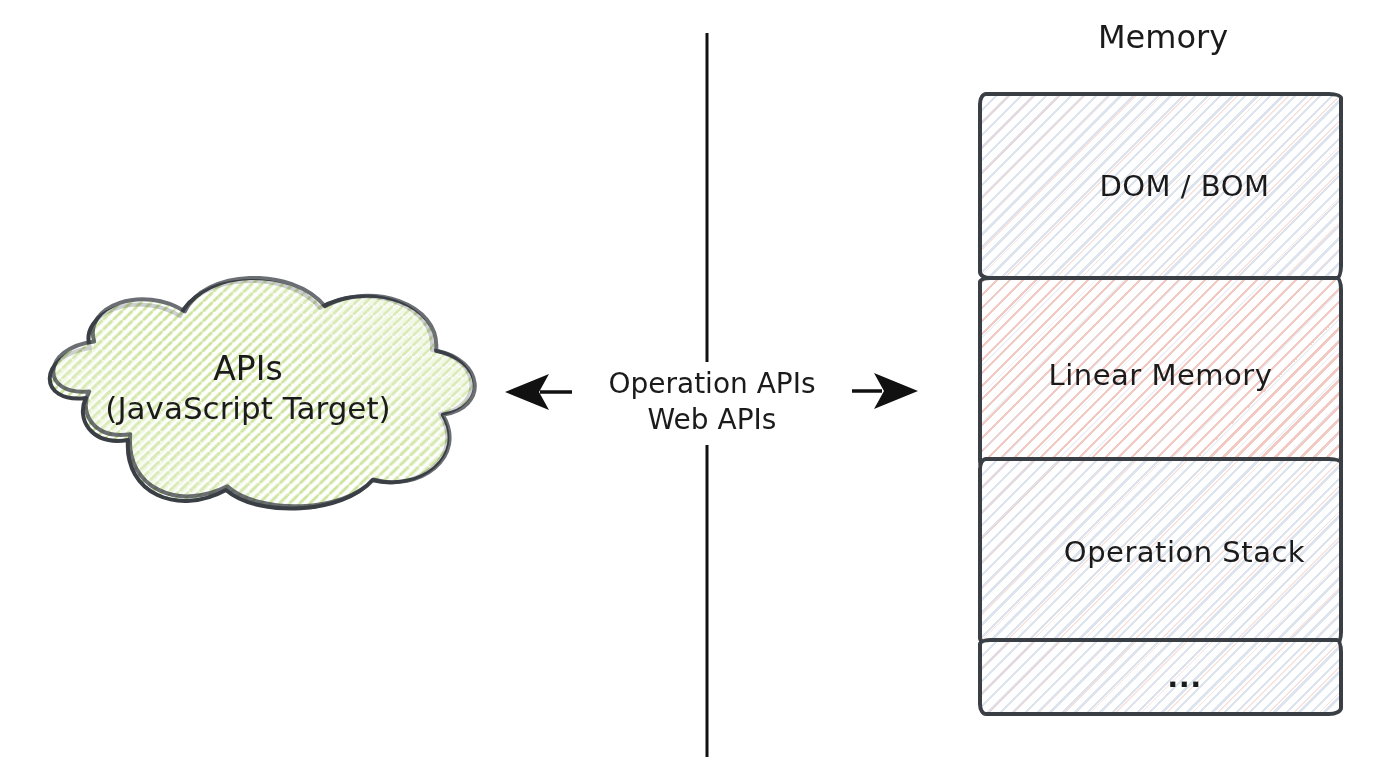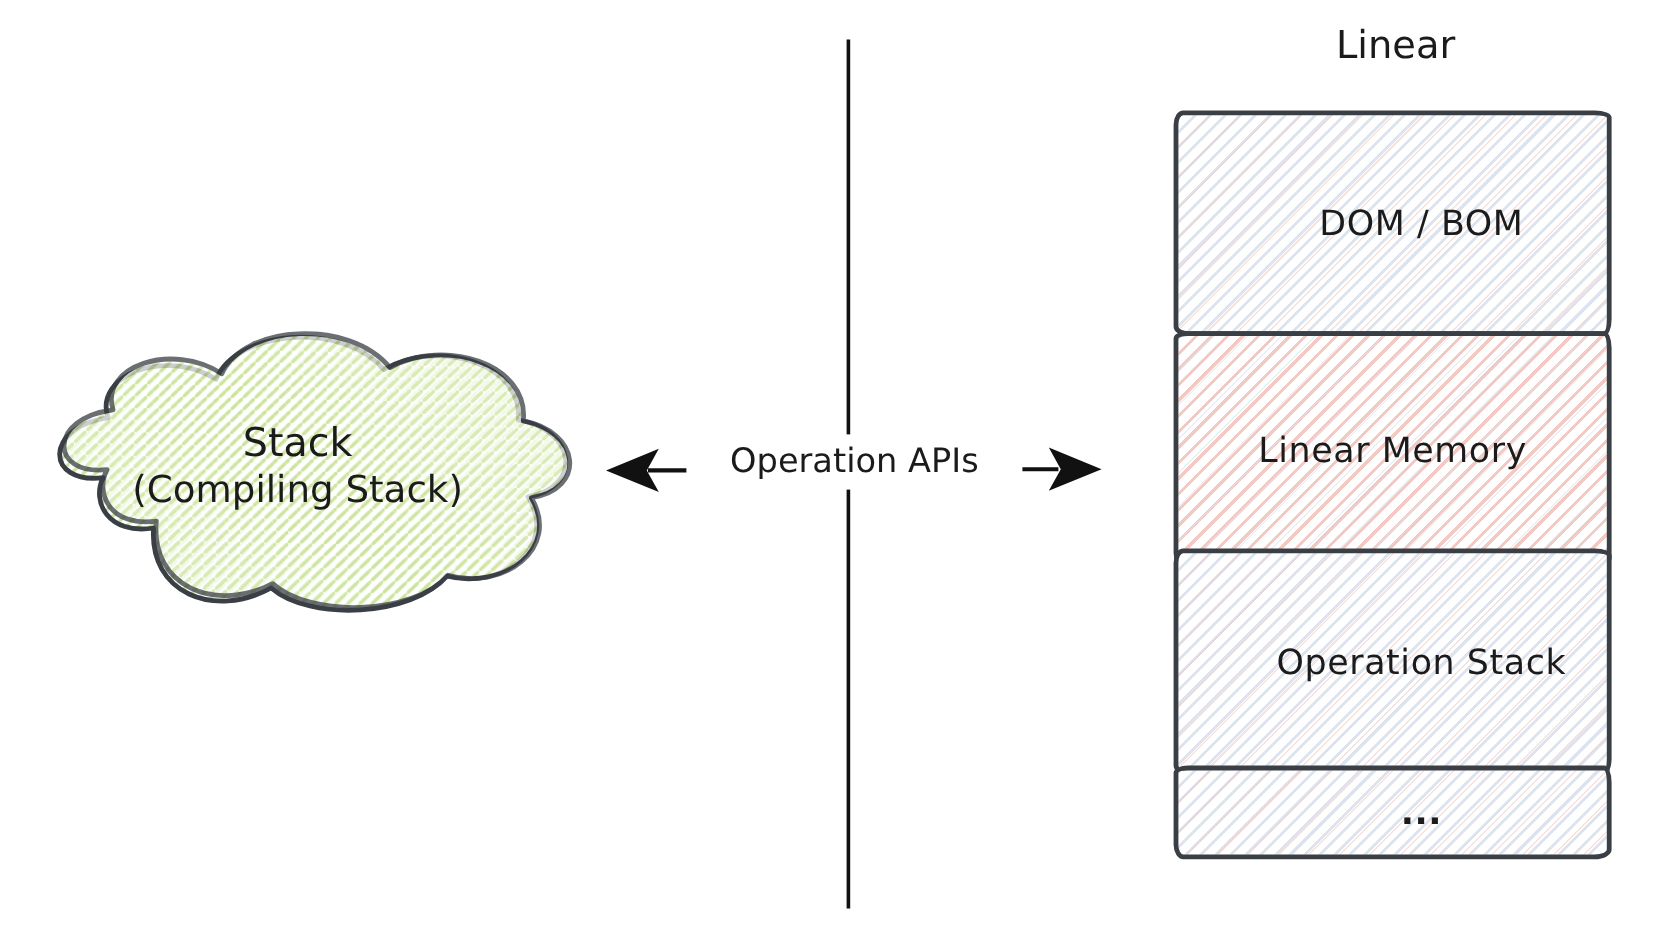--- a/index.html
+++ b/index.html
@@ -82,20 +82,21 @@
   </g>
 
   <g>
     <line x1="835" y1="391" x2="882" y2="391" stroke="#111111" stroke-width="3.4"></line>
     <polygon points="918,391 874,373 884,391 874,409" fill="#111111"></polygon>
   </g>
 </svg>
 
 <div class="abs bridge-label">
   <div>Operation APIs</div>
+  <div>Web APIs</div>
 </div>
 
 <div class="abs cloud-wrap">
   <svg width="464" height="250" viewBox="0 0 464 250">
     <defs>
       <pattern id="hatchGreen" patternUnits="userSpaceOnUse" width="10" height="10">
         <rect width="10" height="10" fill="#ffffff"></rect>
         <path d="M-1 11 L11 -1" stroke="#cde49e" stroke-width="2.8" fill="none"></path>
         <path d="M4 16 L16 4" stroke="#cde49e" stroke-width="1.4" fill="none" opacity="0.85"></path>
       </pattern>
@@ -106,26 +107,26 @@
       C 170 -2, 258 -8, 292 32
       C 336 6, 408 26, 404 74
       C 452 82, 458 130, 412 138
       C 438 180, 390 216, 344 204
       C 316 238, 230 242, 198 214
       C 150 240, 96 218, 100 164
       C 62 170, 48 142, 58 122 Z" fill="url(#hatchGreen)" stroke="#3a3f45" stroke-width="4" stroke-linejoin="round"></path>
     <use href="#cloudPath" fill="none" stroke="#3a3f45" stroke-width="2" opacity="0.75" transform="rotate(1.2 232 125) translate(3 -3)"></use>
   </svg>
   <div class="cloud-text">
-    <div class="cloud-title">Stack</div>
-    <div class="cloud-subtitle">(Compiling Stack)</div>
+    <div class="cloud-title">APIs</div>
+    <div class="cloud-subtitle">(JavaScript Target)</div>
   </div>
 </div>
 
-<div class="abs browser-title">Linear</div>
+<div class="abs browser-title">Memory</div>
 
 <div class="abs stack-box hatch-blue skew-a" style="top:92px;height:188px;">
   <span class="box-label">DOM / BOM</span>
 </div>
 
 <div class="abs stack-box hatch-red skew-b" style="top:276px;height:197px;">
   <span class="box-label">Linear Memory</span>
 </div>
 
 <div class="abs stack-box hatch-blue skew-a" style="top:457px;height:189px;">

